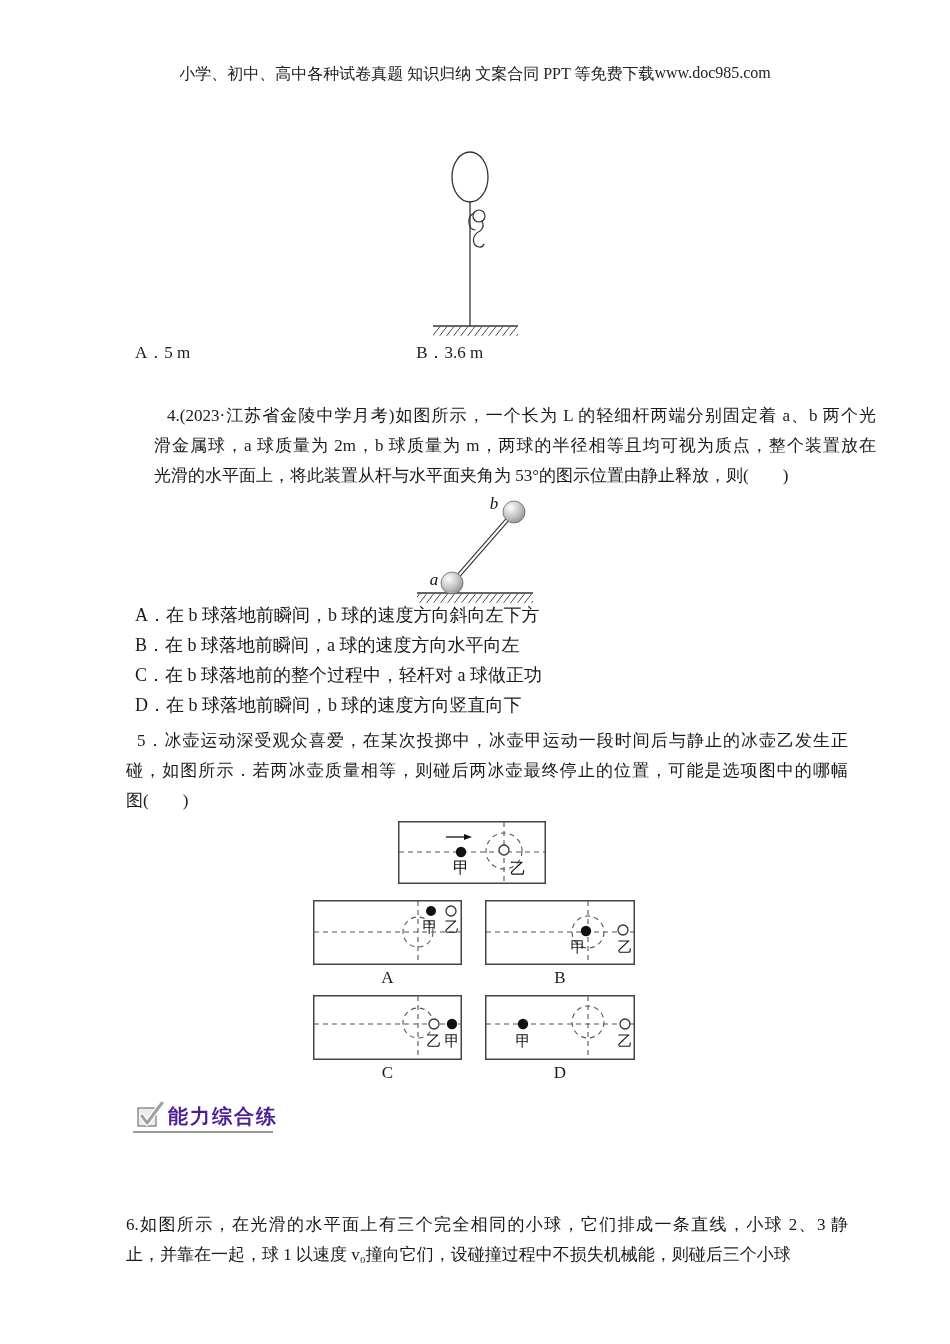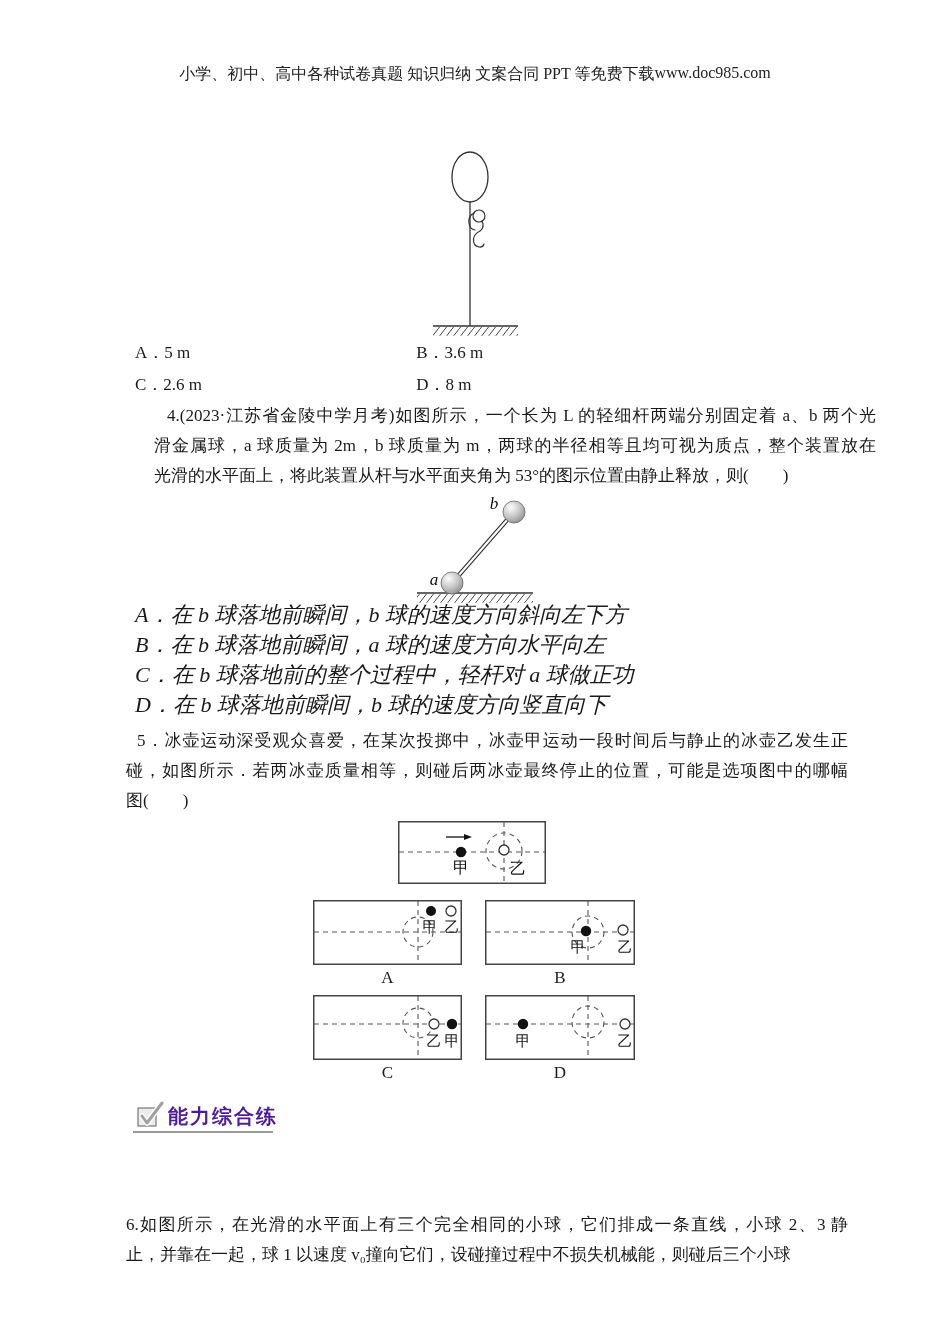--- a/index.html
+++ b/index.html
@@ -10,21 +10,21 @@
   .abs{position:absolute;}
   .site-header{top:64px;left:0;width:950px;display:flex;justify-content:center;
     font-size:16px;color:#222;}
   .para{width:722px;font-size:17px;line-height:30px;}
   .para .ln{width:722px;height:30px;white-space:nowrap;}
   .para .jline{white-space:normal;text-align:justify;text-align-last:justify;}
   .ind13{text-indent:13px;}
   .ind11{text-indent:11px;}
   .optgrid{font-size:17px;line-height:32px;}
   .optgrid .cellA{display:inline-block;width:277px;}
-  .optlist{font-size:22px;line-height:30px;font-style:italic;}
+  .optlist{font-size:18px;line-height:30px;}
   .fig-letter{font-size:17px;text-align:center;height:24px;line-height:24px;}
   .sec-title{font-family:"Liberation Sans","DejaVu Sans",sans-serif;font-weight:bold;
     font-size:20px;letter-spacing:2px;color:#4c1d95;line-height:26px;}
   .sec-underline{height:2px;background:#9a9a9a;}
   svg{display:block;}
   svg text{font-family:"Liberation Serif","DejaVu Serif",serif;}
 </style>
 </head>
 <body>
 
@@ -47,24 +47,20 @@
     <path d="M72 81 Q75 87 70 91 Q64 94 63.5 99 Q63 106 69 107 Q73 107.5 74 104"></path>
   </g>
   <line x1="23" y1="186" x2="108" y2="186" stroke="#333" stroke-width="1.5"></line>
   <rect x="23" y="186.8" width="85" height="9" fill="url(#hatch1)"></rect>
 </svg>
 
 <div class="abs optgrid" style="left:135px;top:337px;width:620px;">
   <div>
     <span class="cellA">A．5 m</span>
     <span>B．3.6 m</span>
-  </div>
-  <div>
-    <span class="cellA">C．2.6 m</span>
-    <span>D．8 m</span>
   </div>
 </div>
 
 <div class="abs para" style="left:126px;top:401px;margin-left:28px;">
   <div class="ln jline ind13">4.(2023·江苏省金陵中学月考)如图所示，一个长为 L 的轻细杆两端分别固定着 a、b 两个光</div>
   <div class="ln jline">滑金属球，a 球质量为 2m，b 球质量为 m，两球的半径相等且均可视为质点，整个装置放在</div>
   <div class="ln">光滑的水平面上，将此装置从杆与水平面夹角为 53°的图示位置由静止释放，则(　　)</div>
 </div>
 
 <svg class="abs" style="left:400px;top:493px;" width="160" height="112" viewBox="0 0 160 112">

